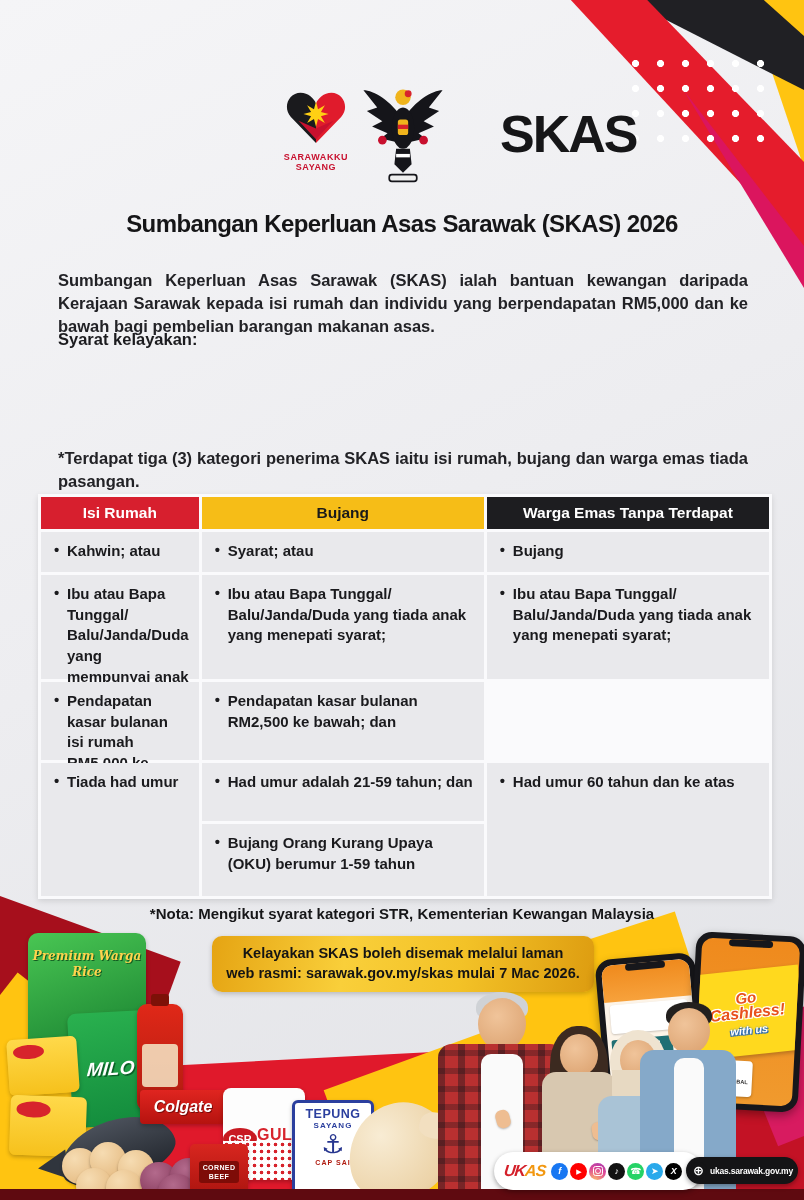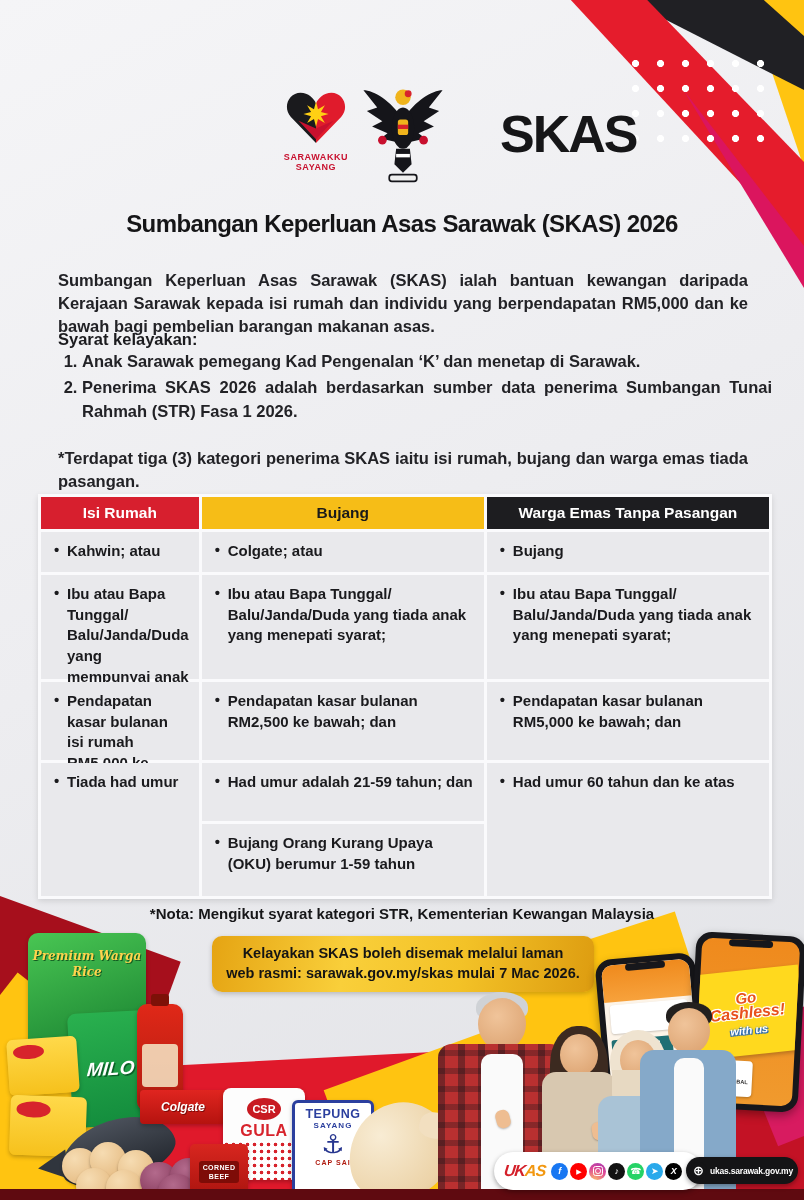--- a/index.html
+++ b/index.html
@@ -88,23 +88,23 @@
   .nescafe{left:160px;top:995px;width:102px;height:98px;border-radius:8px;z-index:3;
     background:linear-gradient(170deg,#c2181f,#8f0f14);}
   .nescafe-disc{position:absolute;left:14%;top:8%;width:72%;height:44%;background:#17120f;border-radius:50%;
     display:flex;flex-direction:column;align-items:center;justify-content:center;color:#fff;}
   .nescafe-t1{font-size:10px;font-weight:800;letter-spacing:.5px;}
   .nescafe-t2{font-size:8px;font-weight:800;color:#f0d9b8;}
   .nescafe-mug{position:absolute;left:30%;top:55%;width:34%;height:34%;background:#d9402a;border-radius:3px 3px 6px 6px;}
   .nescafe-mug::before{content:"";position:absolute;left:12%;top:8%;width:76%;height:45%;background:#e8c296;border-radius:50%;}
   .colgate{left:140px;top:1090px;width:86px;height:34px;background:linear-gradient(180deg,#e02520,#b5130f);
     border-radius:4px;z-index:5;display:flex;align-items:center;justify-content:center;}
-  .colgate-label{color:#fff;font-style:italic;font-weight:800;font-size:12px;text-shadow:1px 1px 0 #7c0b08;}
+  .colgate-label{color:#fff;font-style:italic;font-weight:800;font-size:16px;text-shadow:1px 1px 0 #7c0b08;}
   .gula{left:223px;top:1088px;width:82px;height:92px;border-radius:8px 8px 4px 4px;z-index:5;background:#fdfdfd;
-    display:flex;flex-direction:column;align-items:center;}
+    display:flex;flex-direction:row;align-items:center;text-decoration:underline;}
   .gula-bottom{position:absolute;left:0;bottom:0;width:100%;height:42%;border-radius:0 0 4px 4px;
     background-image:radial-gradient(#d7232c 1.6px,rgba(0,0,0,0) 2.1px);background-size:7px 7px;background-color:#fff;}
   .gula-brand{margin-top:10px;width:34px;height:22px;border-radius:50%;background:#c81a22;color:#fff;
     font-weight:900;font-size:11px;display:flex;align-items:center;justify-content:center;}
   .gula-word{font-weight:900;font-size:16px;color:#d7232c;letter-spacing:.5px;margin-top:2px;}
   .tepung{left:292px;top:1100px;width:76px;height:100px;border-radius:6px;z-index:5;background:#fff;
     border:3px solid #2b3f9e;display:flex;flex-direction:column;align-items:center;}
   .tepung-t1{font-weight:900;font-size:12.5px;color:#2b3f9e;margin-top:4px;letter-spacing:.5px;}
   .tepung-t2{font-weight:800;font-size:8px;color:#2b3f9e;letter-spacing:1px;}
   .tepung-anchor{font-size:26px;color:#27368f;line-height:1.1;}
@@ -256,42 +256,37 @@
         <rect x="42" y="82" width="16" height="4" fill="#fff"></rect>
         <rect x="34" y="106" width="32" height="8" rx="3" fill="#efefef" stroke="#15151a" stroke-width="2"></rect>
       </svg>
     </div>
     <div class="skas-word">SKAS</div>
   </div>
 
   <h1 class="title">Sumbangan Keperluan Asas Sarawak (SKAS) 2026</h1>
   <p class="intro">Sumbangan Keperluan Asas Sarawak (SKAS) ialah bantuan kewangan daripada Kerajaan Sarawak kepada isi rumah dan individu yang berpendapatan RM5,000 dan ke bawah bagi pembelian barangan makanan asas.</p>
   <div class="elig-head">Syarat kelayakan:</div>
-  <ol class="elig-list">
-    <li>Anak Sarawak pemegang Kad Pengenalan ‘K’ dan menetap di Sarawak.</li>
-    <li>Penerima SKAS 2026 adalah berdasarkan sumber data penerima Sumbangan Tunai Rahmah (STR) Fasa 1 2026.</li>
-  </ol>
   <p class="cat-note">*Terdapat tiga (3) kategori penerima SKAS iaitu isi rumah, bujang dan warga emas tiada pasangan.</p>
 
   <div class="skas-table">
     <div class="th th1" style="background: rgb(215, 31, 46); color: rgb(255, 255, 255);">Isi Rumah</div>
     <div class="th th2" style="background: rgb(246, 189, 23); color: rgb(26, 26, 26);">Bujang</div>
-    <div class="th th3" style="background: rgb(29, 29, 32); color: rgb(255, 255, 255);">Warga Emas Tanpa Pasangan</div>
+    <div class="th th3" style="background: rgb(29, 29, 32); color: rgb(255, 255, 255);">Warga Emas Tanpa Terdapat</div>
 
     <div class="cell r1c1">Kahwin; atau</div>
-    <div class="cell r1c2">Colgate; atau</div>
+    <div class="cell r1c2">Syarat; atau</div>
     <div class="cell r1c3">Bujang</div>
 
     <div class="cell r2c1">Ibu atau Bapa Tunggal/ Balu/Janda/Duda yang mempunyai anak yang menepati syarat</div>
     <div class="cell r2c2">Ibu atau Bapa Tunggal/ Balu/Janda/Duda yang tiada anak yang menepati syarat;</div>
     <div class="cell r2c3">Ibu atau Bapa Tunggal/ Balu/Janda/Duda yang tiada anak yang menepati syarat;</div>
 
     <div class="cell r3c1">Pendapatan kasar bulanan isi rumah RM5,000 ke bawah; dan</div>
     <div class="cell r3c2">Pendapatan kasar bulanan RM2,500 ke bawah; dan</div>
-    <div class="cell r3c3">Pendapatan kasar bulanan RM5,000 ke bawah; dan</div>
 
     <div class="cell r4c1">Tiada had umur</div>
     <div class="cell r4c2a">Had umur adalah 21-59 tahun; dan</div>
     <div class="cell r4c2b">Bujang Orang Kurang Upaya (OKU) berumur 1-59 tahun</div>
     <div class="cell r4c3">Had umur 60 tahun dan ke atas</div>
   </div>
 
   <div class="footnote">*Nota: Mengikut syarat kategori STR, Kementerian Kewangan Malaysia</div>
 
   <div class="gold-banner">

